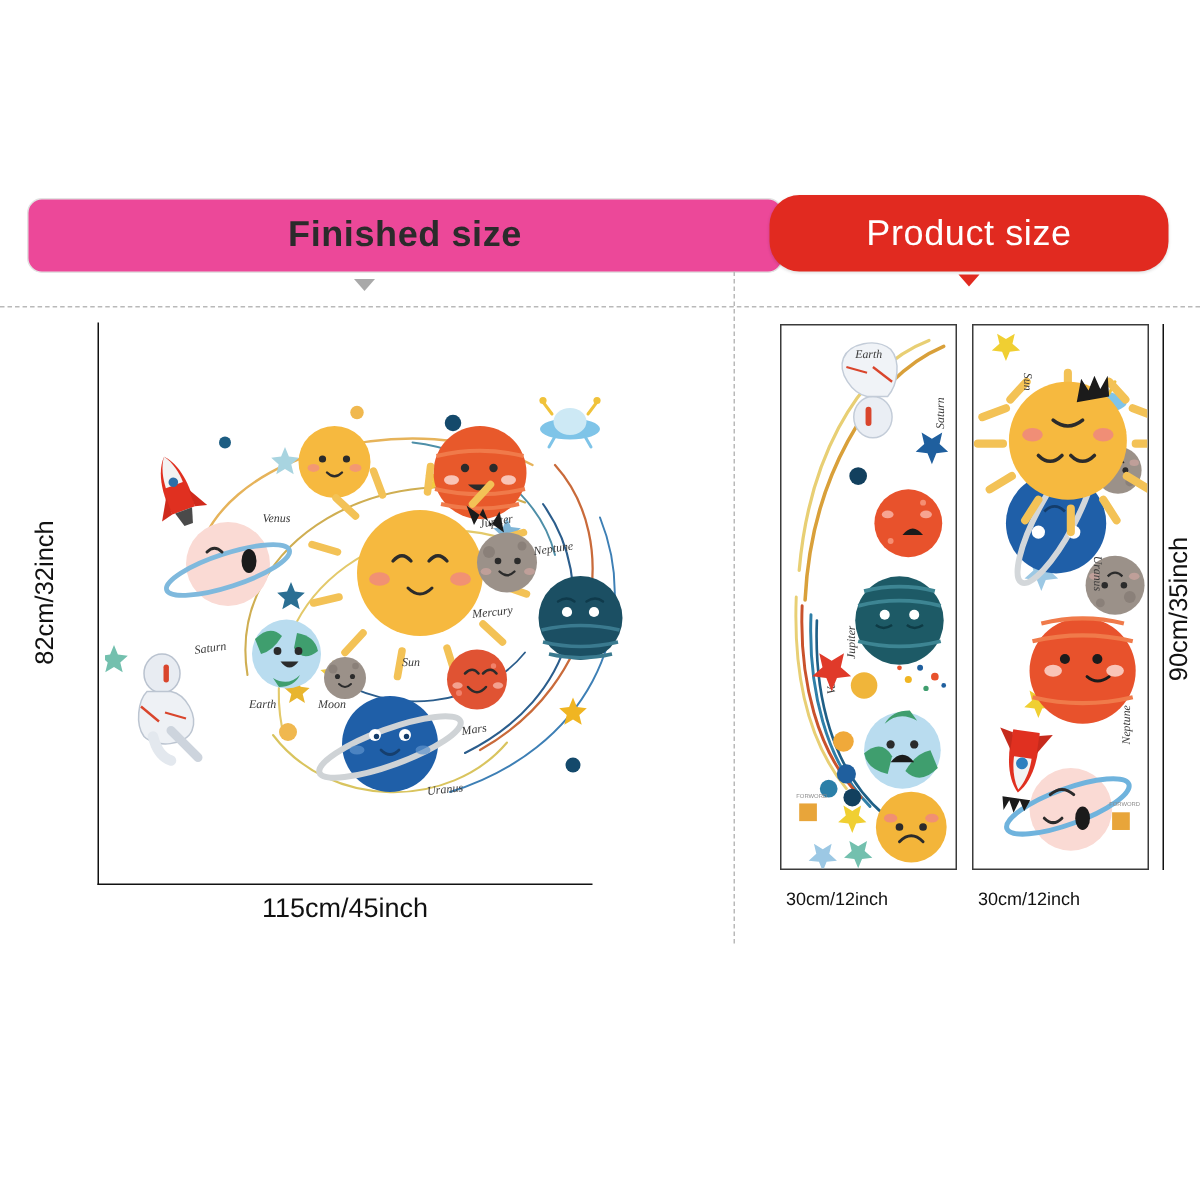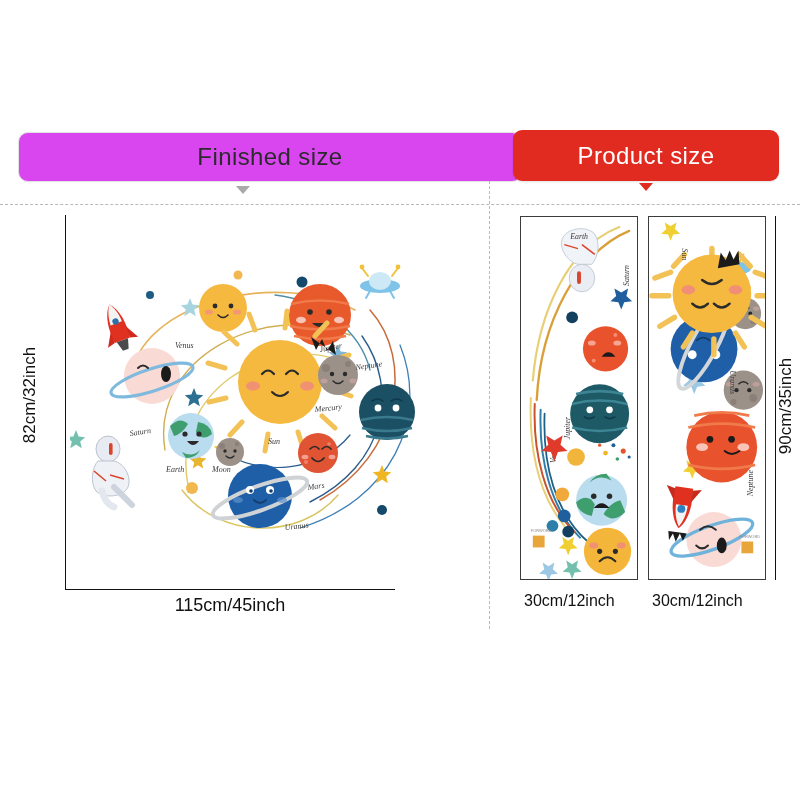--- a/index.html
+++ b/index.html
@@ -6,28 +6,28 @@
   body{
     width:800px;height:800px;background:#ffffff;
     font-family:"Liberation Sans", sans-serif;
     overflow:hidden;position:relative;
   }
   .stage{position:absolute;left:0;top:0;width:800px;height:800px;}
 
   
   .finished-box{
     position:absolute;left:18px;top:132px;width:504px;height:50px;
-    border:1px solid #e2e2e2;border-radius:10px;background:#d946ef;
-    box-sizing:border-box;display:flex;align-items:center;justify-content:center;
+    border:1px solid #e2e2e2;border-radius:10px;background:#ec4899;
+    box-sizing:border-box;display:flex;align-items:center;justify-content:center;font-weight:bold;
   }
   .finished-box .label{font-size:24px;color:#2b2b2b;letter-spacing:.4px;}
 
   .product-box{
     position:absolute;left:513px;top:130px;width:266px;height:51px;
-    background:#e12a20;border-radius:9px;
+    background:#e12a20;border-radius:20px;
     display:flex;align-items:center;justify-content:center;
     box-shadow:0 1px 2px rgba(0,0,0,.12);
   }
   .product-box .label{font-size:24px;color:#ffffff;letter-spacing:.4px;}
 
   .caret{
     position:absolute;width:0;height:0;
     border-left:7px solid transparent;border-right:7px solid transparent;
   }
   .caret.grey{border-top:8px solid #a9a9a9;left:236px;top:186px;}
@@ -53,21 +53,21 @@
     font-size:18px;color:#111;
   }
 
   
   .pmeas-v{position:absolute;left:775px;top:216px;width:0;height:364px;
            border-left:1.4px solid #111;}
   .pmeas-label-v{
     position:absolute;left:716px;top:396px;width:140px;text-align:center;
     transform:rotate(-90deg);font-size:17px;color:#111;white-space:nowrap;
   }
-  .sheet-label{position:absolute;top:592px;font-size:16px;color:#111;white-space:nowrap;}
+  .sheet-label{position:absolute;top:592px;font-size:12px;color:#111;white-space:nowrap;}
   .sheet-label.l{left:524px;}
   .sheet-label.r{left:652px;}
 
   
   .sheet{position:absolute;top:216px;width:118px;height:364px;
          background:#fff;border:1px solid #3b3b3b;box-sizing:border-box;overflow:hidden;}
   .sheet.left{left:520px;}
   .sheet.right{left:648px;}
   .sheet svg{display:block;width:100%;height:100%;}
 

